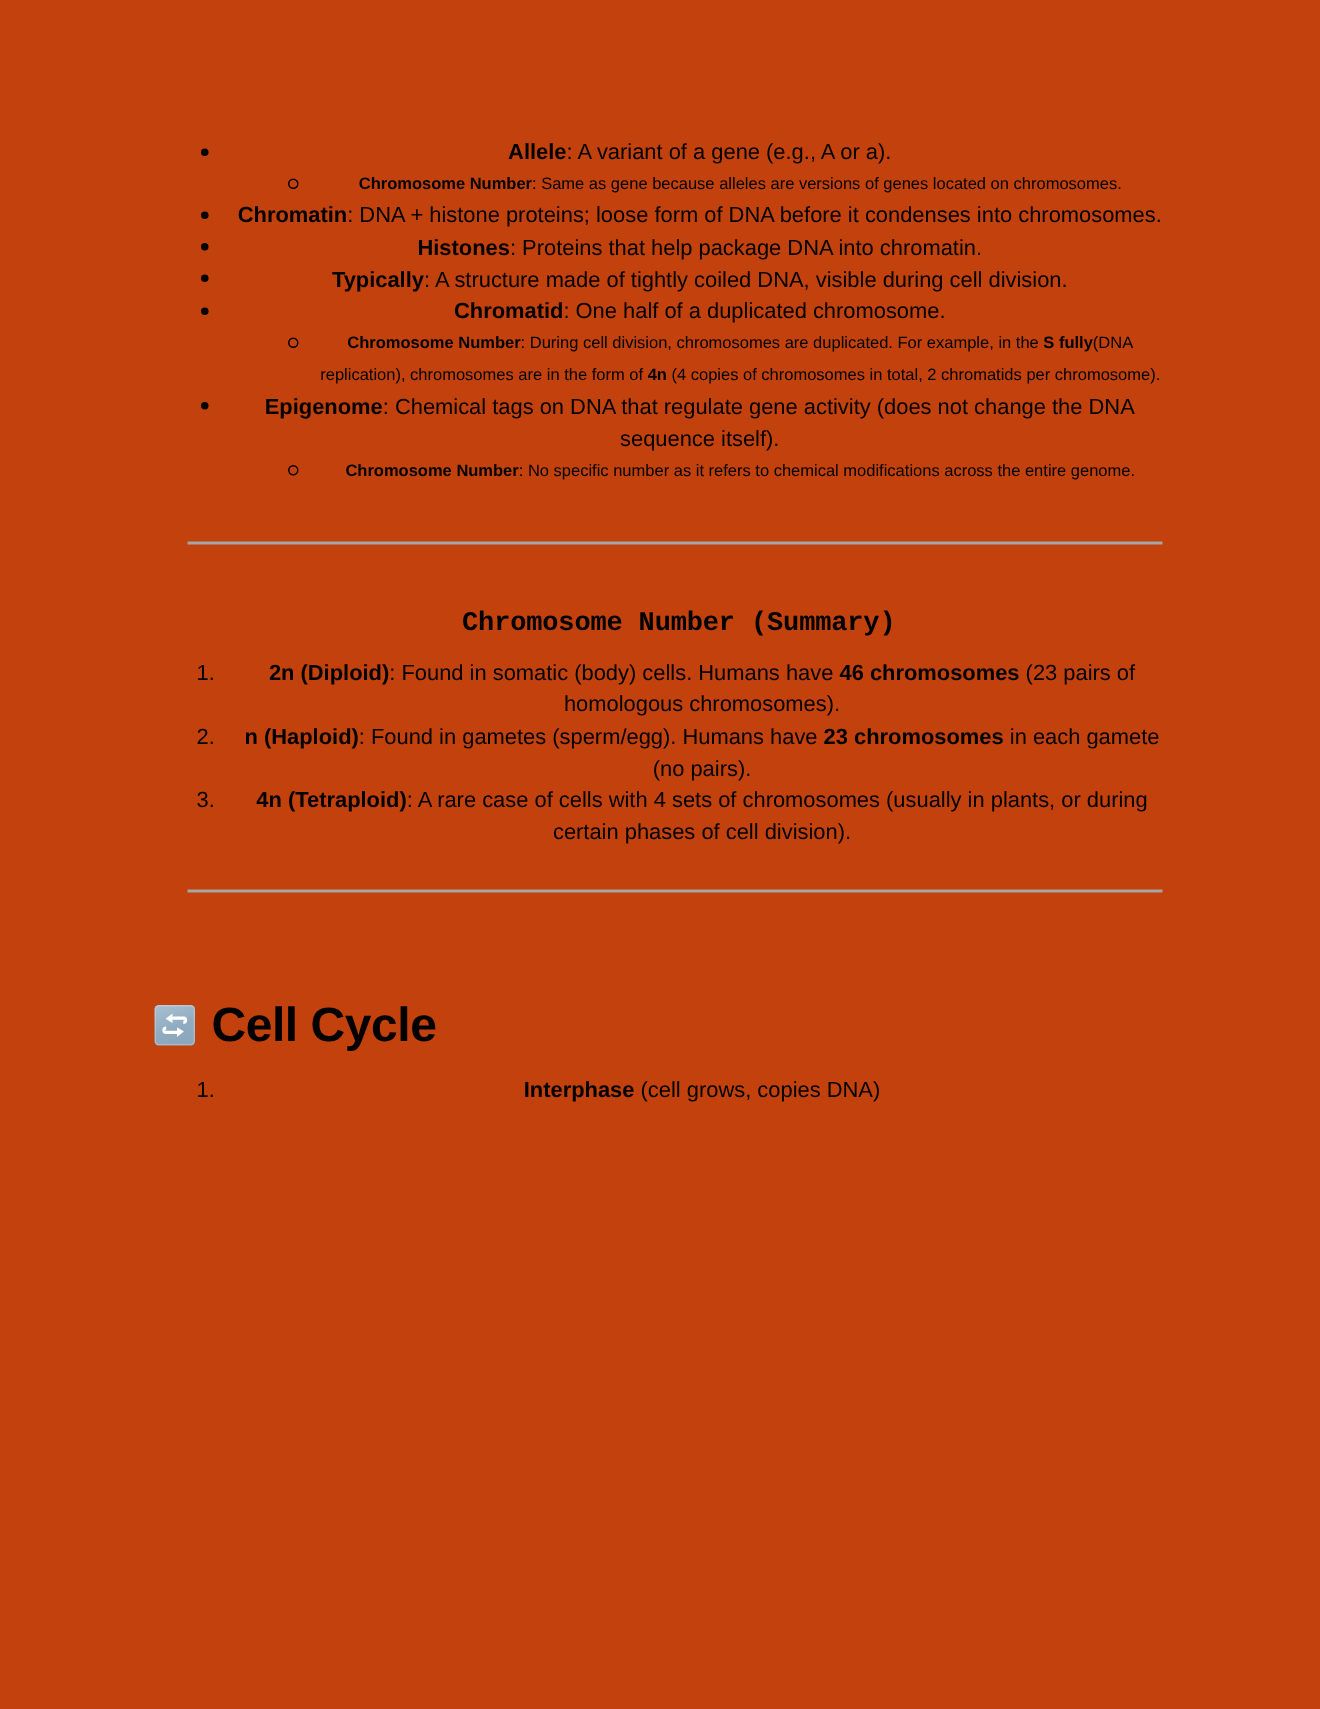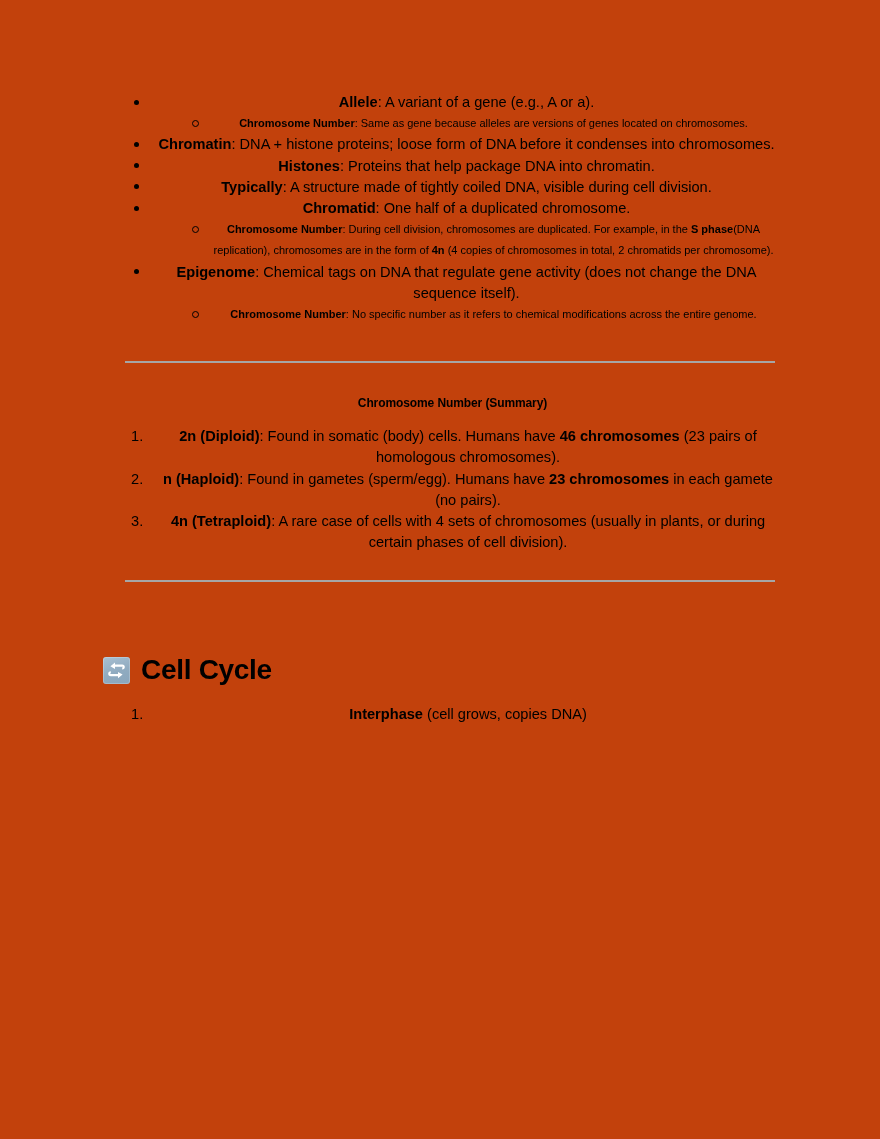--- a/index.html
+++ b/index.html
@@ -120,35 +120,36 @@
     border: 0;
     border-top: 2px solid #a6a6a6;
     margin: 0;
     width: 650px;
   }
   .rule-1 { margin-top: 36px; }
   .rule-2 { margin-top: 27px; }
 
   
   .h-summary {
-    font-size: 12px;
+    font-size: 18px;
     font-weight: bold;
     line-height: 22px;
-    margin-top: 29px;
+    margin-top: 42px;
     letter-spacing: -0.1px;
+    font-family: Liberation Mono, monospace;
   }
   .h-cellcycle {
     display: flex;
     align-items: center;
     gap: 11px;
     margin-top: 72px;
     margin-left: -22px;
   }
   .h-cellcycle .title {
-    font-size: 28px;
+    font-size: 32px;
     font-weight: bold;
     line-height: 32px;
     letter-spacing: -0.3px;
   }
 
   
   .cycle-icon {
     width: 27px;
     height: 27px;
     flex: 0 0 27px;
@@ -198,21 +199,21 @@
       <span class="marker disc"></span>
       <b>Typically</b><span>: A structure made of tightly coiled DNA, visible during cell division.</span>
     </li>
 
     <li>
       <span class="marker disc"></span>
       <b>Chromatid</b><span>: One half of a duplicated chromosome.</span>
       <ul class="lvl2 sublist-cell">
         <li>
           <span class="marker circ"></span>
-          <b>Chromosome Number</b><span>: During cell division, chromosomes are duplicated. For example, in the </span><b>S phase</b><span>(DNA replication), chromosomes are in the form of </span><b>4n</b><span> (4 copies of chromosomes in total, 2 chromatids per chromosome).</span>
+          <b>Chromosome Number</b><span>: During cell division, chromosomes are duplicated. For example, in the </span><b>S fully</b><span>(DNA replication), chromosomes are in the form of </span><b>4n</b><span> (4 copies of chromosomes in total, 2 chromatids per chromosome).</span>
         </li>
       </ul>
     </li>
 
     <li>
       <span class="marker disc"></span>
       <b>Epigenome</b><span>: Chemical tags on DNA that regulate gene activity (does not change the DNA sequence itself).</span>
       <ul class="lvl2 sublist-cell">
         <li>
           <span class="marker circ"></span>

